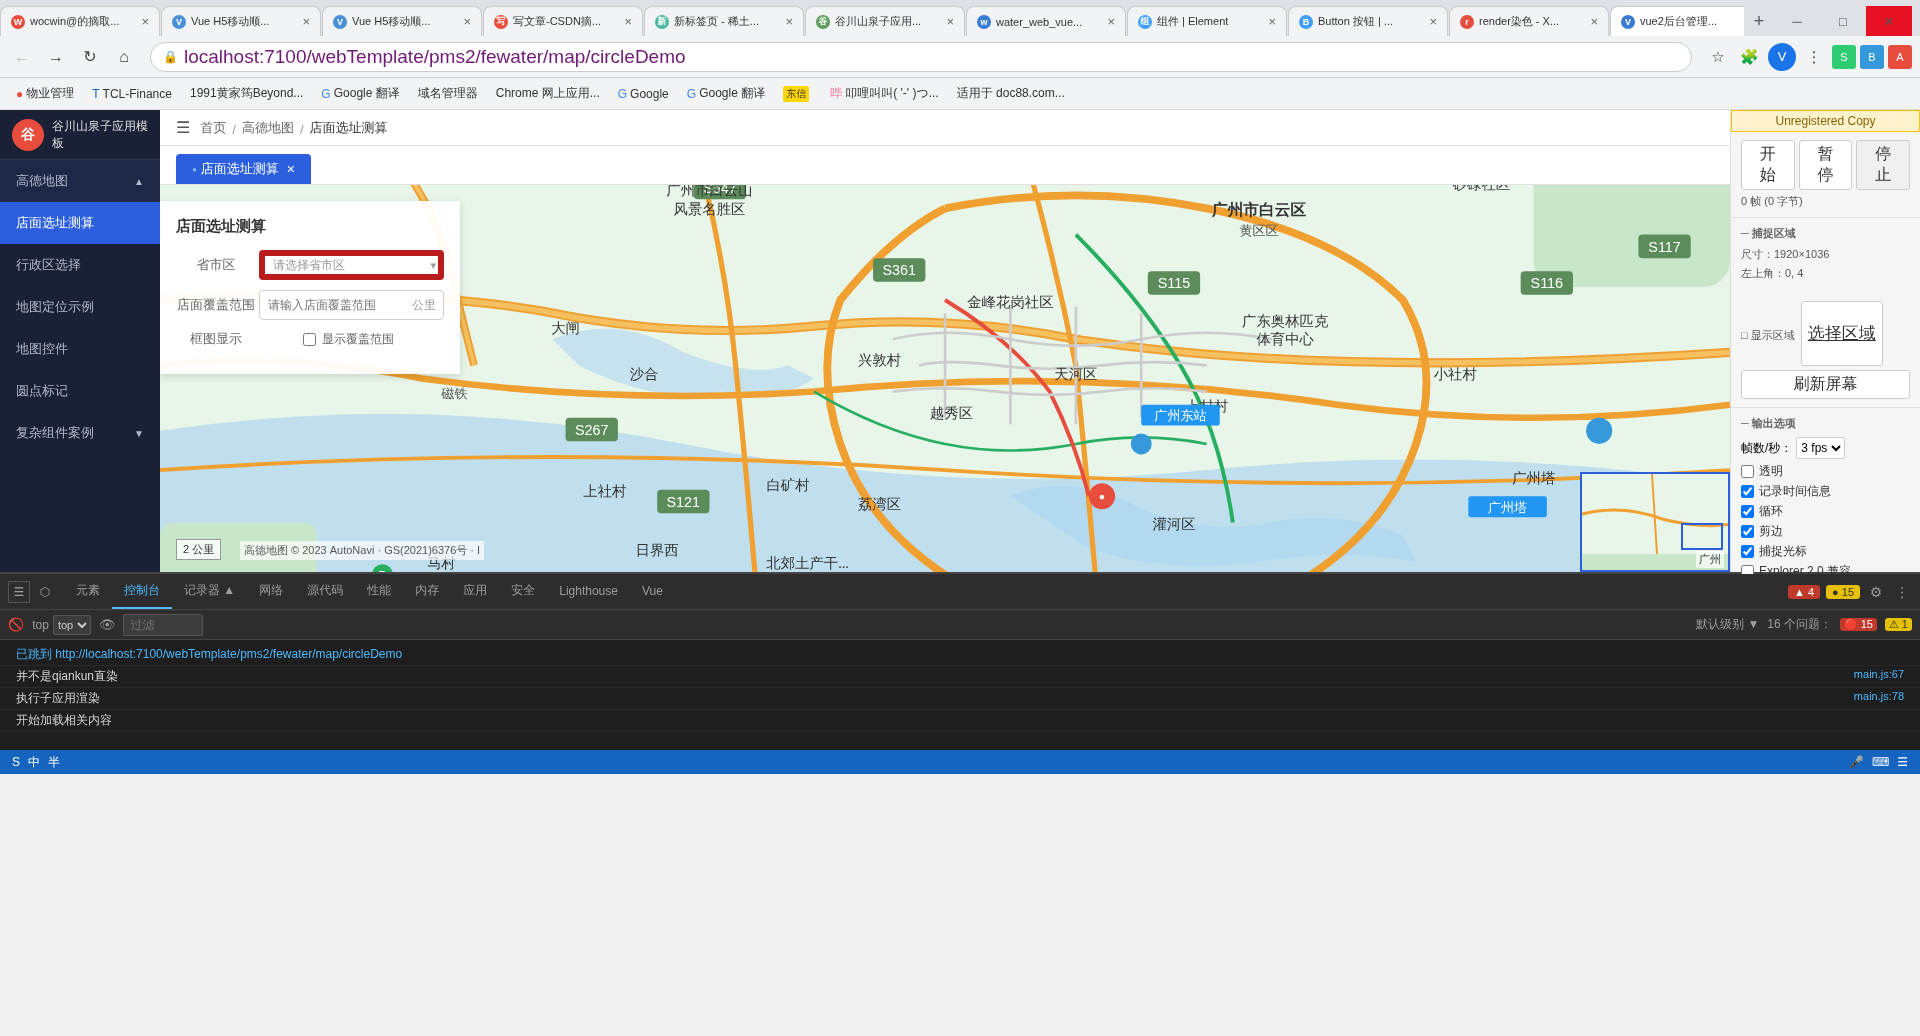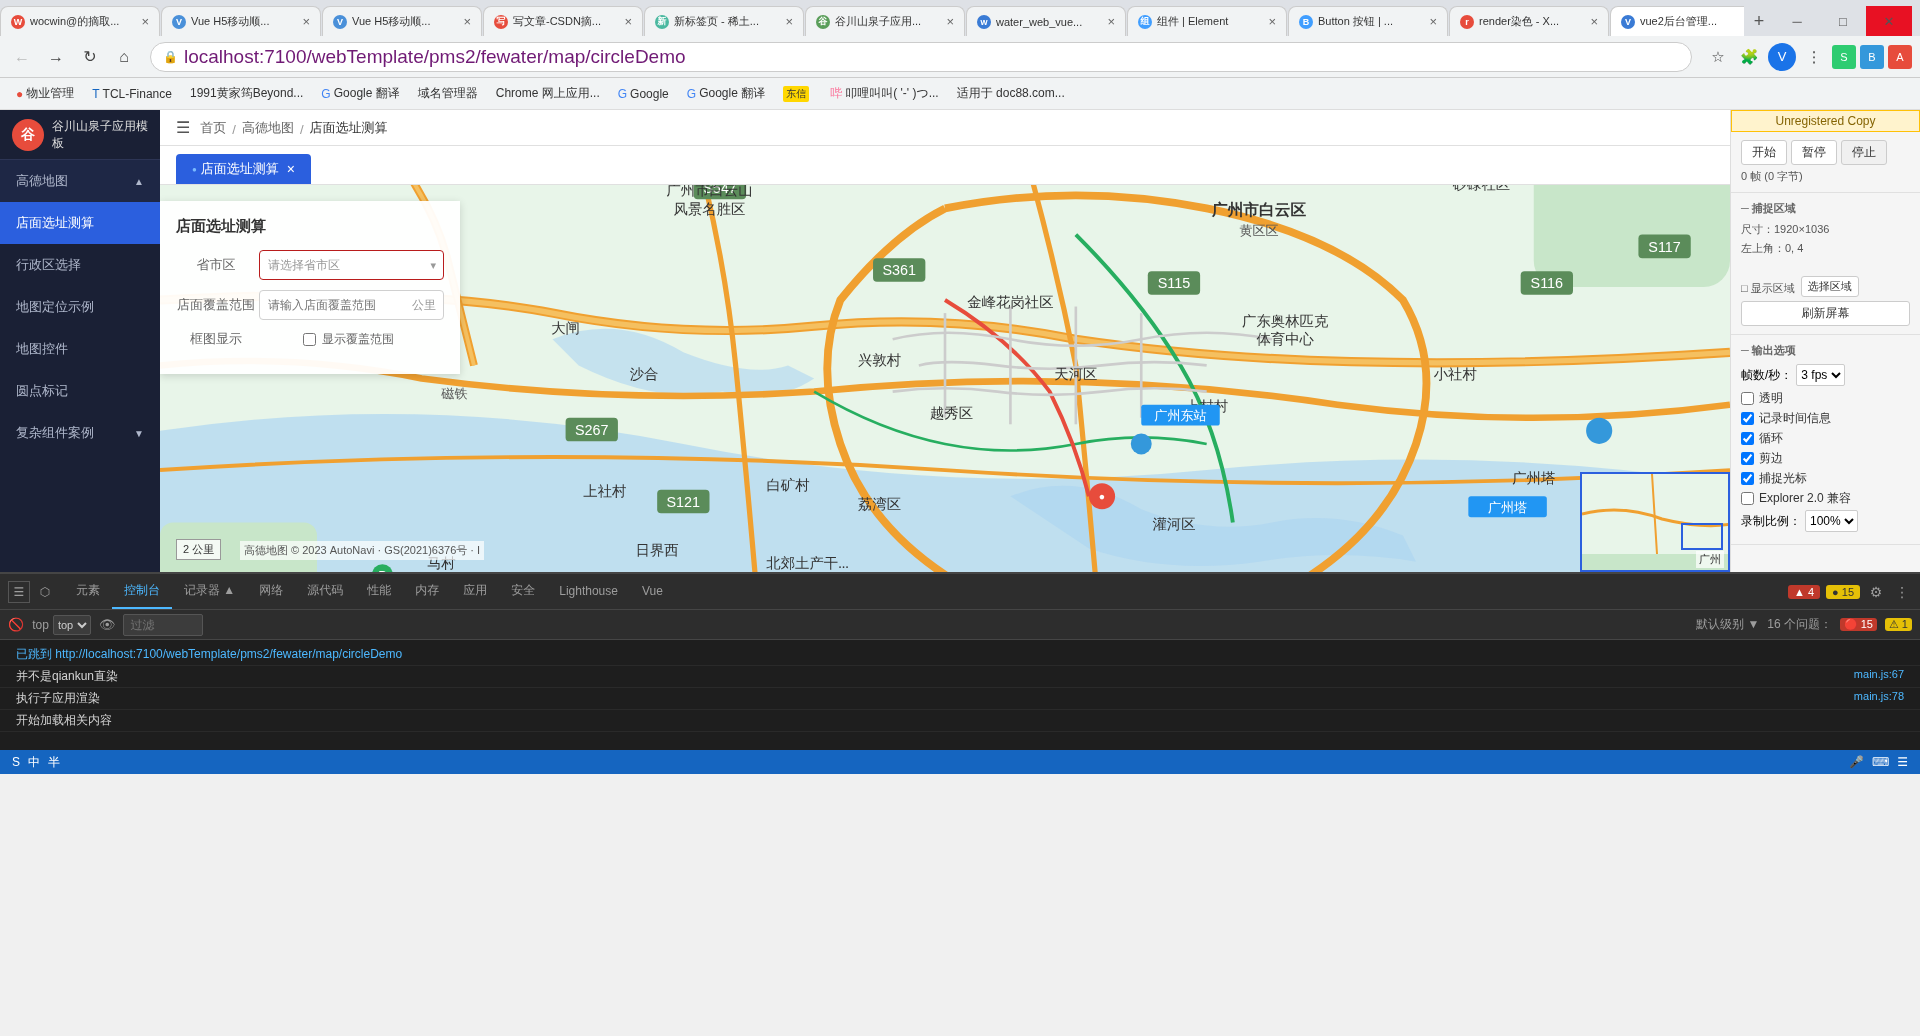--- a/index.html
+++ b/index.html
@@ -57,35 +57,35 @@
 
     
     .map-form { position: absolute; top: 16px; left: 0; background: rgba(255,255,255,0.95); padding: 16px; width: 300px; z-index: 10; box-shadow: 0 2px 8px rgba(0,0,0,0.15); }
     .map-form-title { font-size: 15px; font-weight: bold; color: #333; margin-bottom: 14px; }
     .form-row { display: flex; align-items: center; margin-bottom: 10px; }
     .form-label { width: 80px; font-size: 13px; color: #666; text-align: center; margin-right: 3px; flex-shrink: 0; }
     .form-input-wrap { flex: 1; position: relative; }
     .form-input { width: 100%; height: 30px; border: 1px solid #d0d0d0; border-radius: 4px; padding: 0 8px; font-size: 12px; color: #333; background: #fff; }
     .form-input.with-suffix { padding-right: 36px; }
     .form-input-suffix { position: absolute; right: 8px; top: 50%; transform: translateY(-50%); font-size: 12px; color: #999; }
-    .form-select { width: 100%; height: 30px; border: 1px solid #b91c1c; border-radius: 4px; padding: 0 8px; font-size: 12px; color: #999; background: #fff; appearance: none; }
+    .form-select { width: 100%; height: 30px; border: 6px solid #b91c1c; border-radius: 4px; padding: 0 8px; font-size: 12px; color: #999; background: #fff; appearance: none; }
     .form-select-wrap { flex: 1; position: relative; }
     .form-select-wrap::after { content: '▾'; position: absolute; right: 8px; top: 50%; transform: translateY(-50%); color: #999; font-size: 11px; pointer-events: none; }
     .form-submit-btn { width: 100%; height: 34px; background: #2b5fde; color: #fff; border: none; border-radius: 4px; font-size: 14px; cursor: pointer; margin-top: 4px; }
 
     
     .map-scale { position: absolute; bottom: 12px; left: 16px; background: rgba(255,255,255,0.8); padding: 2px 6px; font-size: 11px; color: #333; border: 1px solid #999; }
     .map-attribution { position: absolute; bottom: 12px; left: 80px; font-size: 11px; color: #555; background: rgba(255,255,255,0.7); padding: 2px 4px; }
 
     
     .right-panel { width: 190px; background: #f5f5f5; border-left: 1px solid #ddd; display: flex; flex-direction: column; flex-shrink: 0; }
     .right-panel-section { padding: 8px 10px; border-bottom: 1px solid #e0e0e0; }
     .right-panel-section-title { font-size: 11px; color: #666; margin-bottom: 6px; font-weight: bold; }
     .panel-btn-row { display: flex; gap: 4px; margin-bottom: 4px; }
-    .panel-btn { padding: 3px 10px; border: 1px solid #ccc; background: #fff; border-radius: 3px; font-size: 12px; cursor: pointer; color: #333; }
+    .panel-btn { padding: 3px 10px; border: 1px solid #ccc; background: #fff; border-radius: 3px; font-size: 16px; cursor: pointer; color: #333; }
     .panel-btn.stop { background: #f0f0f0; }
     .panel-info { font-size: 11px; color: #555; margin-top: 4px; }
     .panel-checkbox-row { display: flex; align-items: center; margin-bottom: 3px; font-size: 12px; color: #333; }
     .panel-checkbox-row input[type=checkbox] { margin-right: 5px; }
     .panel-select-row { display: flex; align-items: center; margin-bottom: 4px; font-size: 12px; gap: 4px; }
     .panel-select { height: 22px; border: 1px solid #ccc; background: #fff; font-size: 12px; border-radius: 2px; }
     .unregistered { background: #fff3cd; border: 1px solid #ffc107; padding: 3px 8px; font-size: 12px; color: #856404; text-align: center; }
 
     
     .mini-map { position: absolute; bottom: 0; right: 0; width: 150px; height: 100px; border: 2px solid #2b5fde; background: #c8e6c9; overflow: hidden; }
@@ -508,21 +508,21 @@
       </div>
       <div class="panel-info">0 帧 (0 字节)</div>
     </div>
 
     <div class="right-panel-section">
       <div class="right-panel-section-title">─ 捕捉区域</div>
       <div class="panel-info">尺寸：1920×1036</div>
       <div class="panel-info">左上角：0, 4</div>
       <div style="display:flex;align-items:center;gap:6px;margin-top:20px;">
         <span class="panel-info">□ 显示区域</span>
-        <button class="panel-btn" style="font-size:11px;padding:2px 6px;">选择区域</button>
+        <button class="panel-btn" style="font-size:17px;padding:20px 6px;text-decoration:underline;">选择区域</button>
       </div>
       <button class="panel-btn" style="margin-top:4px;width:100%;">刷新屏幕</button>
     </div>
 
     <div class="right-panel-section">
       <div class="right-panel-section-title">─ 输出选项</div>
       <div class="panel-select-row">
         <span>帧数/秒：</span>
         <select class="panel-select">
           <option>3 fps</option>

